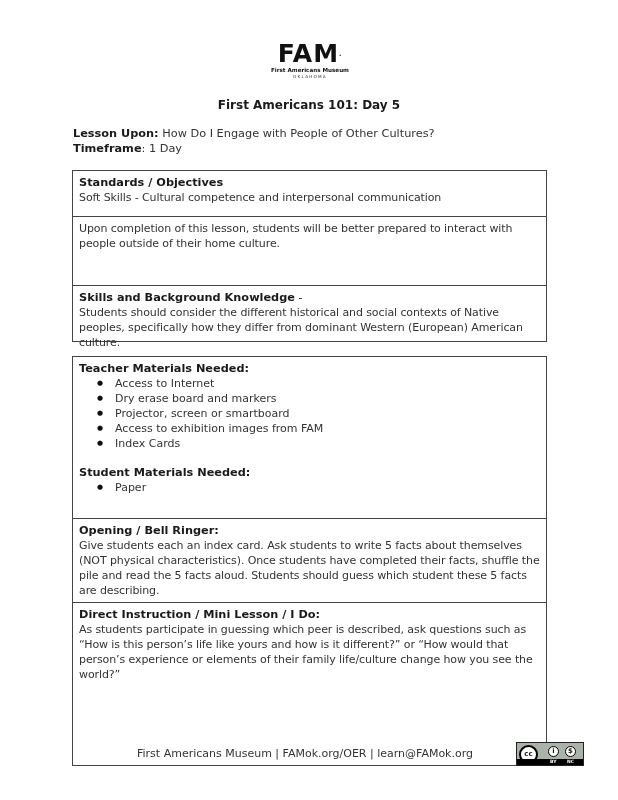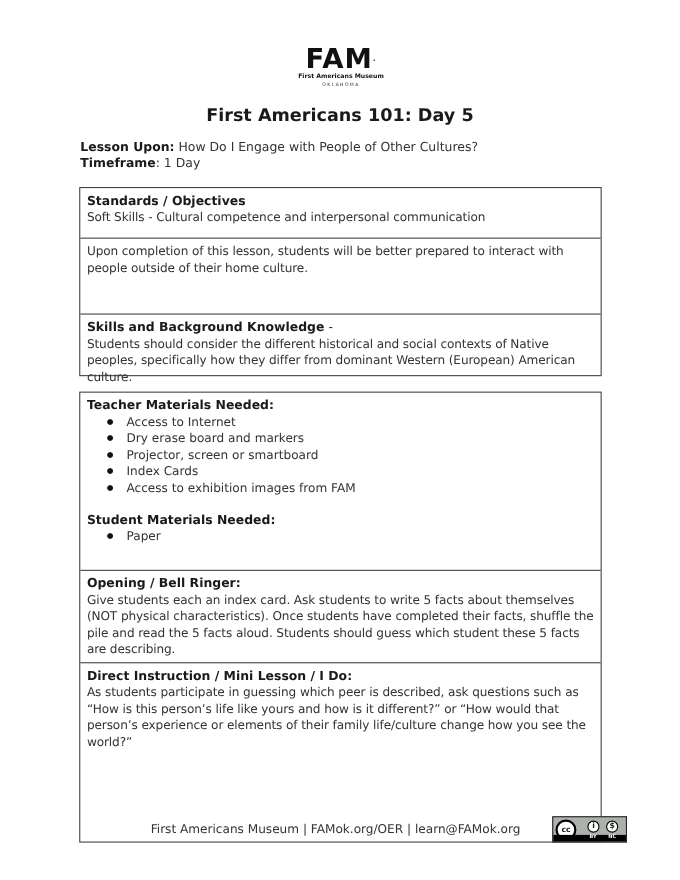--- a/index.html
+++ b/index.html
@@ -5,42 +5,42 @@
   * { box-sizing: border-box; margin: 0; padding: 0; }
   html, body { width: 618px; height: 800px; background: #ffffff; overflow: hidden; }
   body { position: relative; font-family: "DejaVu Sans", sans-serif; color: #1a1a1a; }
 
   .logo { position: absolute; left: 270px; top: 42px; width: 80px; height: 50px; text-align: center; }
   .logo-mark { font-family: "DejaVu Sans", sans-serif; font-weight: bold; font-size: 25px; letter-spacing: 1px; line-height: 24px; color: #111; position: relative; }
   .logo-mark .dot { font-size: 6px; vertical-align: bottom; }
   .logo-name { font-size: 5.6px; font-weight: bold; line-height: 8px; color: #111; white-space: nowrap; }
   .logo-sub { font-size: 4.2px; letter-spacing: 1.2px; line-height: 6px; color: #333; }
 
-  .title { position: absolute; left: 0; width: 618px; top: 97px; text-align: center; font-size: 16px; font-weight: bold; line-height: 16px; }
+  .title { position: absolute; left: 0; width: 618px; top: 97px; text-align: center; font-size: 12px; font-weight: bold; line-height: 16px; }
 
   .meta { position: absolute; left: 73px; top: 126px; font-size: 11.3px; line-height: 15px; }
   .meta b { font-weight: bold; }
   .meta span.v { font-weight: normal; color: #333; }
 
   .box { position: absolute; left: 72px; width: 475px; border: 1.3px solid #444; }
   .box1 { top: 170px; height: 172px; }
   .box2 { top: 356px; height: 410px; }
 
   .cell { position: absolute; left: 0; right: 0; border-top: 1.3px solid #444; padding: 4px 6px 0 6px; }
   .cell.first { border-top: none; }
   .cell h3 { font-size: 11.3px; font-weight: bold; line-height: 15px; }
   .cell h3 .dash { font-weight: normal; }
   .cell p { font-size: 11px; line-height: 15px; color: #333; letter-spacing: -0.1px; }
 
   ul.bl { list-style: none; padding-left: 18px; }
   ul.bl li { font-size: 11px; line-height: 15px; color: #333; position: relative; padding-left: 18px; }
   ul.bl li::before { content: "\25CF"; position: absolute; left: 0; top: 0; font-size: 7px; color: #111; line-height: 15px; }
 
   .footer { position: absolute; left: 137px; top: 747px; font-size: 11px; line-height: 14px; color: #333; white-space: nowrap; }
-  .cc { position: absolute; left: 502px; top: 742px; width: 68px; height: 24px; background: #aab2ab; border: 1px solid #222; }
+  .cc { position: absolute; left: 516px; top: 742px; width: 68px; height: 24px; background: #aab2ab; border: 1px solid #222; }
   .cc .bar { position: absolute; left: 0; right: 0; bottom: 0; height: 6px; background: #000; }
   .cc .cclogo { position: absolute; left: 2px; top: 2px; width: 19px; height: 19px; border-radius: 50%; background: #fff; border: 2px solid #000; font-size: 7px; font-weight: bold; text-align: center; line-height: 15px; }
   .cc .ic { position: absolute; top: 3px; width: 11px; height: 11px; border-radius: 50%; background: #fff; border: 1.5px solid #000; font-size: 7px; font-weight: bold; line-height: 8px; text-align: center; }
   .cc .ic.by { left: 31px; }
   .cc .ic.nc { left: 48px; }
   .cc .lbl { position: absolute; bottom: 0; font-size: 4.5px; color: #fff; line-height: 6px; font-weight: bold; }
   .cc .lbl.by { left: 33px; }
   .cc .lbl.nc { left: 50px; }
 </style>
 </head>
@@ -78,22 +78,22 @@
   </div>
 </div>
 
 <div class="box box2">
   <div class="cell first" style="top:0; height:161px;">
     <h3>Teacher Materials Needed:</h3>
     <ul class="bl">
       <li>Access to Internet</li>
       <li>Dry erase board and markers</li>
       <li>Projector, screen or smartboard</li>
+      <li>Access to exhibition images from FAM</li>
       <li>Index Cards</li>
-      <li>Access to exhibition images from FAM</li>
     </ul>
     <h3 style="margin-top:14px;">Student Materials Needed:</h3>
     <ul class="bl">
       <li>Paper</li>
     </ul>
   </div>
   <div class="cell" style="top:161px; height:84px;">
     <h3>Opening / Bell Ringer:</h3>
     <p>Give students each an index card. Ask students to write 5 facts about themselves (NOT physical characteristics). Once students have completed their facts, shuffle the pile and read the 5 facts aloud. Students should guess which student these 5 facts are describing.</p>
   </div>

